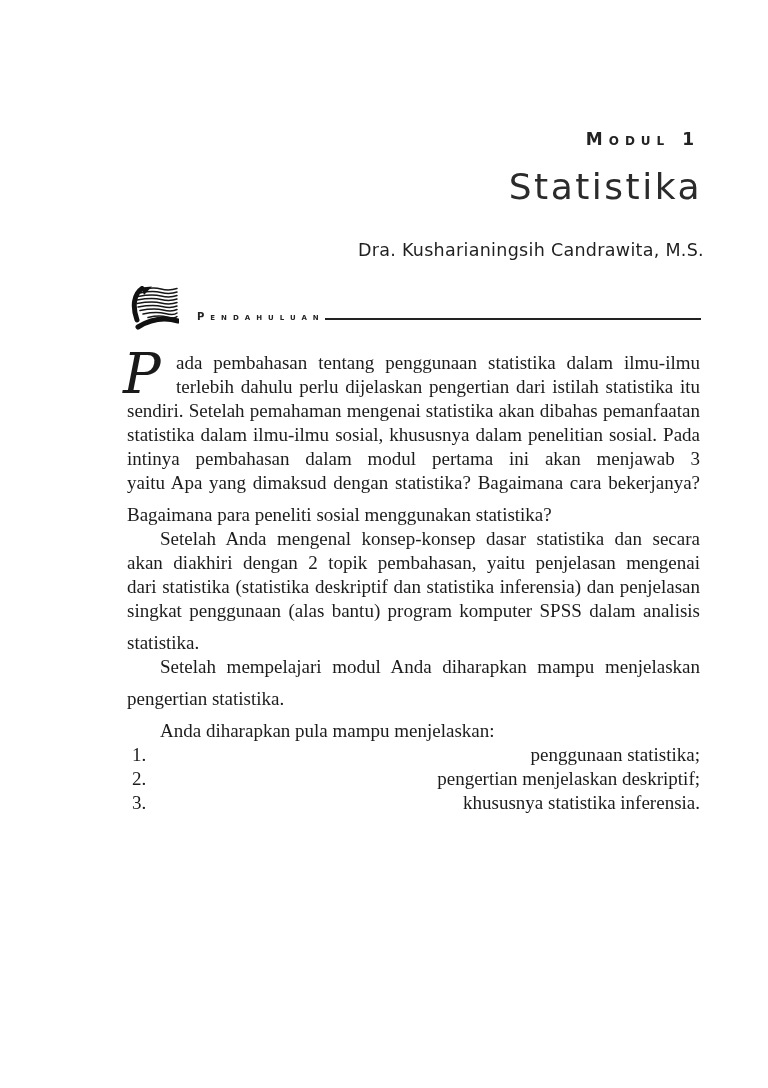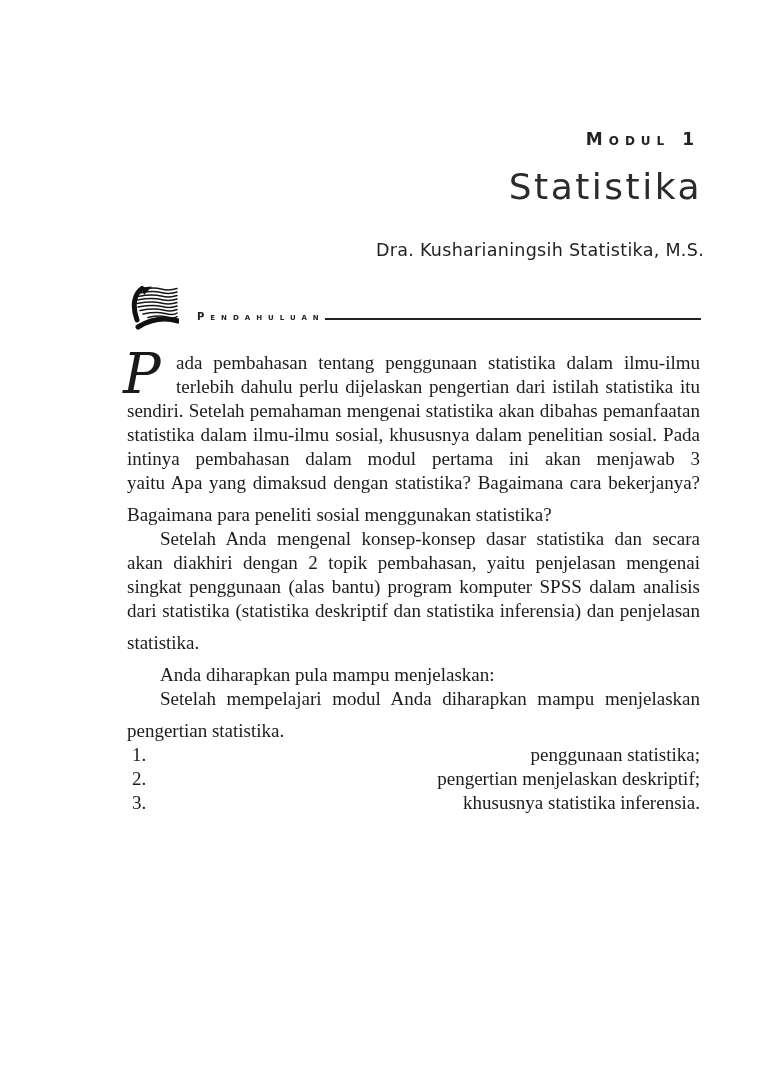--- a/index.html
+++ b/index.html
@@ -57,21 +57,21 @@
   .list-num { width:28px; margin-left:5px; flex:0 0 auto; }
   .list-text{ flex:1; text-align:right; }
 </style>
 </head>
 <body>
 
 <div class="page">
 
   <div class="module-label">Modul 1</div>
   <div class="page-title">Statistika</div>
-  <div class="author-line">Dra. Kusharianingsih Statistika, M.S.</div>
+  <div class="author-line">Dra. Kusharianingsih Candrawita, M.S.</div>
 
   <div class="intro-header">
     <span class="book-icon">
       <svg viewBox="0 0 52 46" width="52" height="46" xmlns="http://www.w3.org/2000/svg">
         <g stroke="#161616" fill="none" stroke-width="1.5" stroke-linecap="round">
           <path d="M16,3.5 Q26,1 34,3 T50,2.5"></path>
           <path d="M13,7 Q25,4.5 34,6.5 T50,6"></path>
           <path d="M11,10.5 Q25,8 34,10 T50,9.5"></path>
           <path d="M10,14 Q25,11.5 34,13.5 T50,13"></path>
           <path d="M10,17.5 Q25,15 34,17 T50,16.5"></path>
@@ -98,32 +98,32 @@
       <div class="line j">sendiri. Setelah pemahaman mengenai statistika akan dibahas pemanfaatan</div>
       <div class="line j">statistika dalam ilmu-ilmu sosial, khususnya dalam penelitian sosial. Pada</div>
       <div class="line j">intinya pembahasan dalam modul pertama ini akan menjawab 3 pertanyaan,</div>
       <div class="line j">yaitu Apa yang dimaksud dengan statistika? Bagaimana cara bekerjanya?</div>
       <div class="line last">Bagaimana para peneliti sosial menggunakan statistika?</div>
     </div>
 
     <div>
       <div class="line j ind">Setelah Anda mengenal konsep-konsep dasar statistika dan secara garis</div>
       <div class="line j">akan diakhiri dengan 2 topik pembahasan, yaitu penjelasan mengenai cabang</div>
+      <div class="line j">dari statistika (statistika deskriptif dan statistika inferensia) dan penjelasan</div>
       <div class="line j">singkat penggunaan (alas bantu) program komputer SPSS dalam analisis</div>
-      <div class="line j">dari statistika (statistika deskriptif dan statistika inferensia) dan penjelasan</div>
       <div class="line last">statistika.</div>
-    </div>
-
-    <div>
-      <div class="line last ind">Anda diharapkan pula mampu menjelaskan:</div>
     </div>
 
     <div>
       <div class="line j ind">Setelah mempelajari modul Anda diharapkan mampu menjelaskan</div>
       <div class="line last">pengertian statistika.</div>
+    </div>
+
+    <div>
+      <div class="line last ind">Anda diharapkan pula mampu menjelaskan:</div>
     </div>
 
     <div>
       <div class="list-row">
         <span class="list-num">1.</span>
         <span class="list-text">penggunaan statistika;</span>
       </div>
       <div class="list-row">
         <span class="list-num">2.</span>
         <span class="list-text">pengertian menjelaskan deskriptif;</span>

